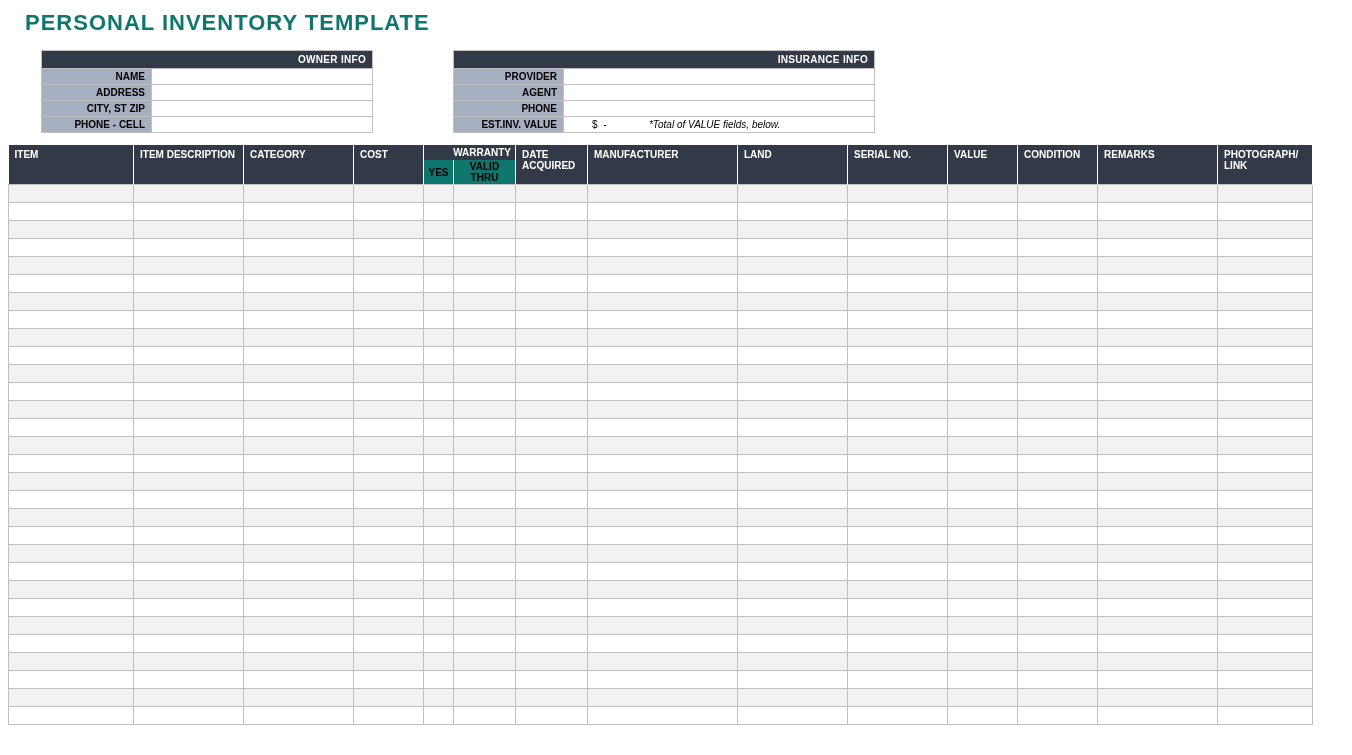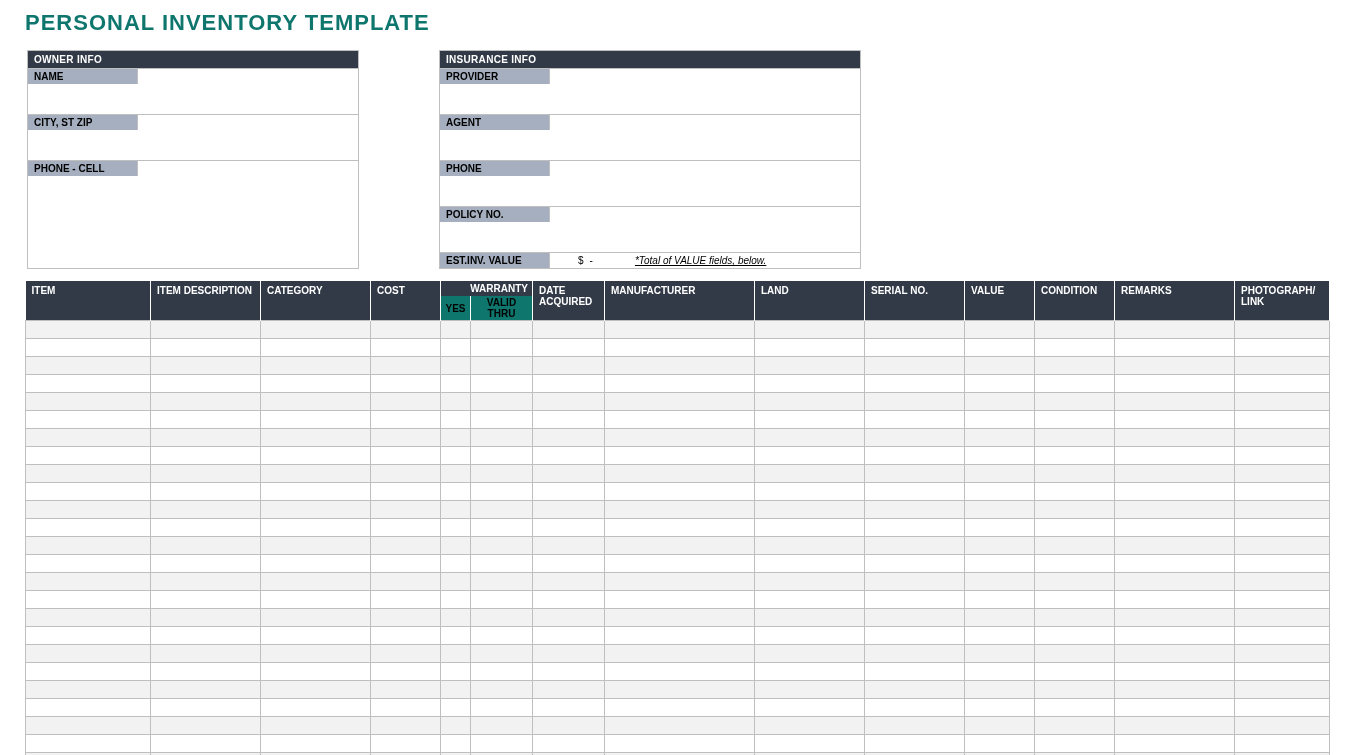--- a/index.html
+++ b/index.html
@@ -13,38 +13,38 @@
   .page-title {
     color: #0f766e;
     font-size: 22px;
     font-weight: bold;
     letter-spacing: 1px;
     padding: 10px 0 14px 25px;
   }
   .info-row {
     display: flex;
     gap: 80px;
-    padding-left: 27px;
+    padding-left: 41px;
     margin-bottom: 12px;
+    text-align: right;
   }
   .info-block {
     border: 1px solid #bfbfbf;
   }
   .info-header {
     background: #323a48;
     color: #ffffff;
     font-size: 10px;
     font-weight: bold;
     padding: 3px 6px;
     letter-spacing: 0.3px;
   }
   .info-body {
     display: flex;
     flex-direction: column;
-    gap: 30px;
   }
   .info-line {
     display: flex;
     border-top: 1px solid #bfbfbf;
   }
   .info-label {
     background: #a5afbf;
     color: #000;
     font-size: 10px;
     font-weight: bold;
@@ -63,25 +63,24 @@
   .est-line .info-value {
     display: flex;
     align-items: center;
   }
   .est-dash { margin-left: 6px; }
   .est-dollar { margin-left: 22px; }
   .est-note {
     font-style: italic;
     font-size: 10px;
     margin-left: 42px;
-    text-decoration: underline;
   }
 
   .main-table {
-    margin-left: 25px;
+    margin-left: 8px;
     border-collapse: collapse;
     table-layout: fixed;
     width: 1304px;
     padding-left: 34px;
   }
   .main-table th {
     background: #323a48;
     color: #ffffff;
     font-size: 10px;
     font-weight: bold;
@@ -137,20 +136,24 @@
 <div class="info-row">
 
   <div class="info-block owner">
     <div class="info-header">OWNER INFO</div>
     <div class="info-body" id="owner-body">
         <div class="info-line">
           <div class="info-label">NAME</div>
           <div class="info-value"></div>
         </div>
         <div class="info-line">
+          <div class="info-label">ADDRESS</div>
+          <div class="info-value"></div>
+        </div>
+        <div class="info-line">
           <div class="info-label">CITY, ST ZIP</div>
           <div class="info-value"></div>
         </div>
         <div class="info-line">
           <div class="info-label">PHONE - CELL</div>
           <div class="info-value"></div>
         </div>
       </div>
   </div>
 
@@ -160,24 +163,20 @@
         <div class="info-line">
           <div class="info-label">PROVIDER</div>
           <div class="info-value"></div>
         </div>
         <div class="info-line">
           <div class="info-label">AGENT</div>
           <div class="info-value"></div>
         </div>
         <div class="info-line">
           <div class="info-label">PHONE</div>
-          <div class="info-value"></div>
-        </div>
-        <div class="info-line">
-          <div class="info-label">POLICY NO.</div>
           <div class="info-value"></div>
         </div>
         <div class="info-line est-line">
           <div class="info-label">EST.INV. VALUE</div>
           <div class="info-value">
             <span class="est-dollar">$</span>
             <span class="est-dash">-</span>
             <span class="est-note">*Total of VALUE fields, below.</span>
           </div>
         </div>

